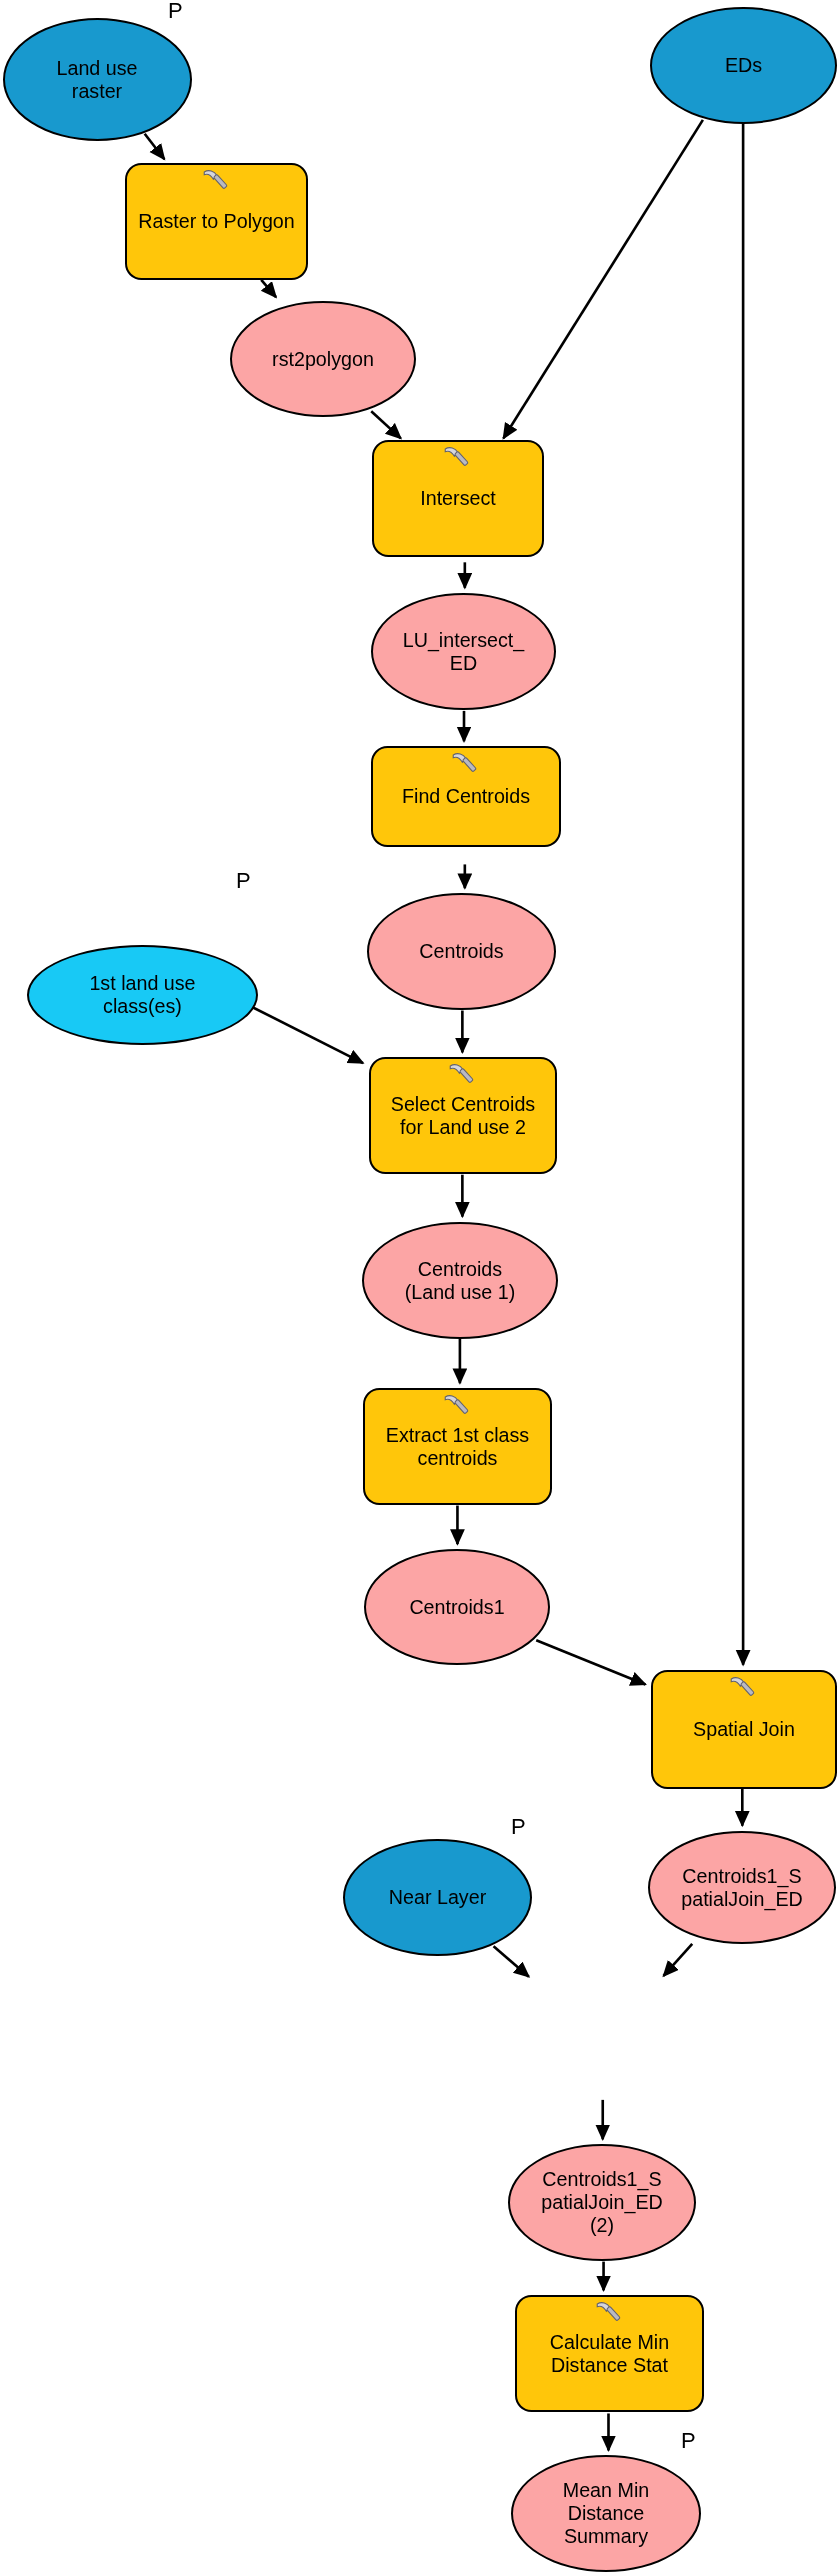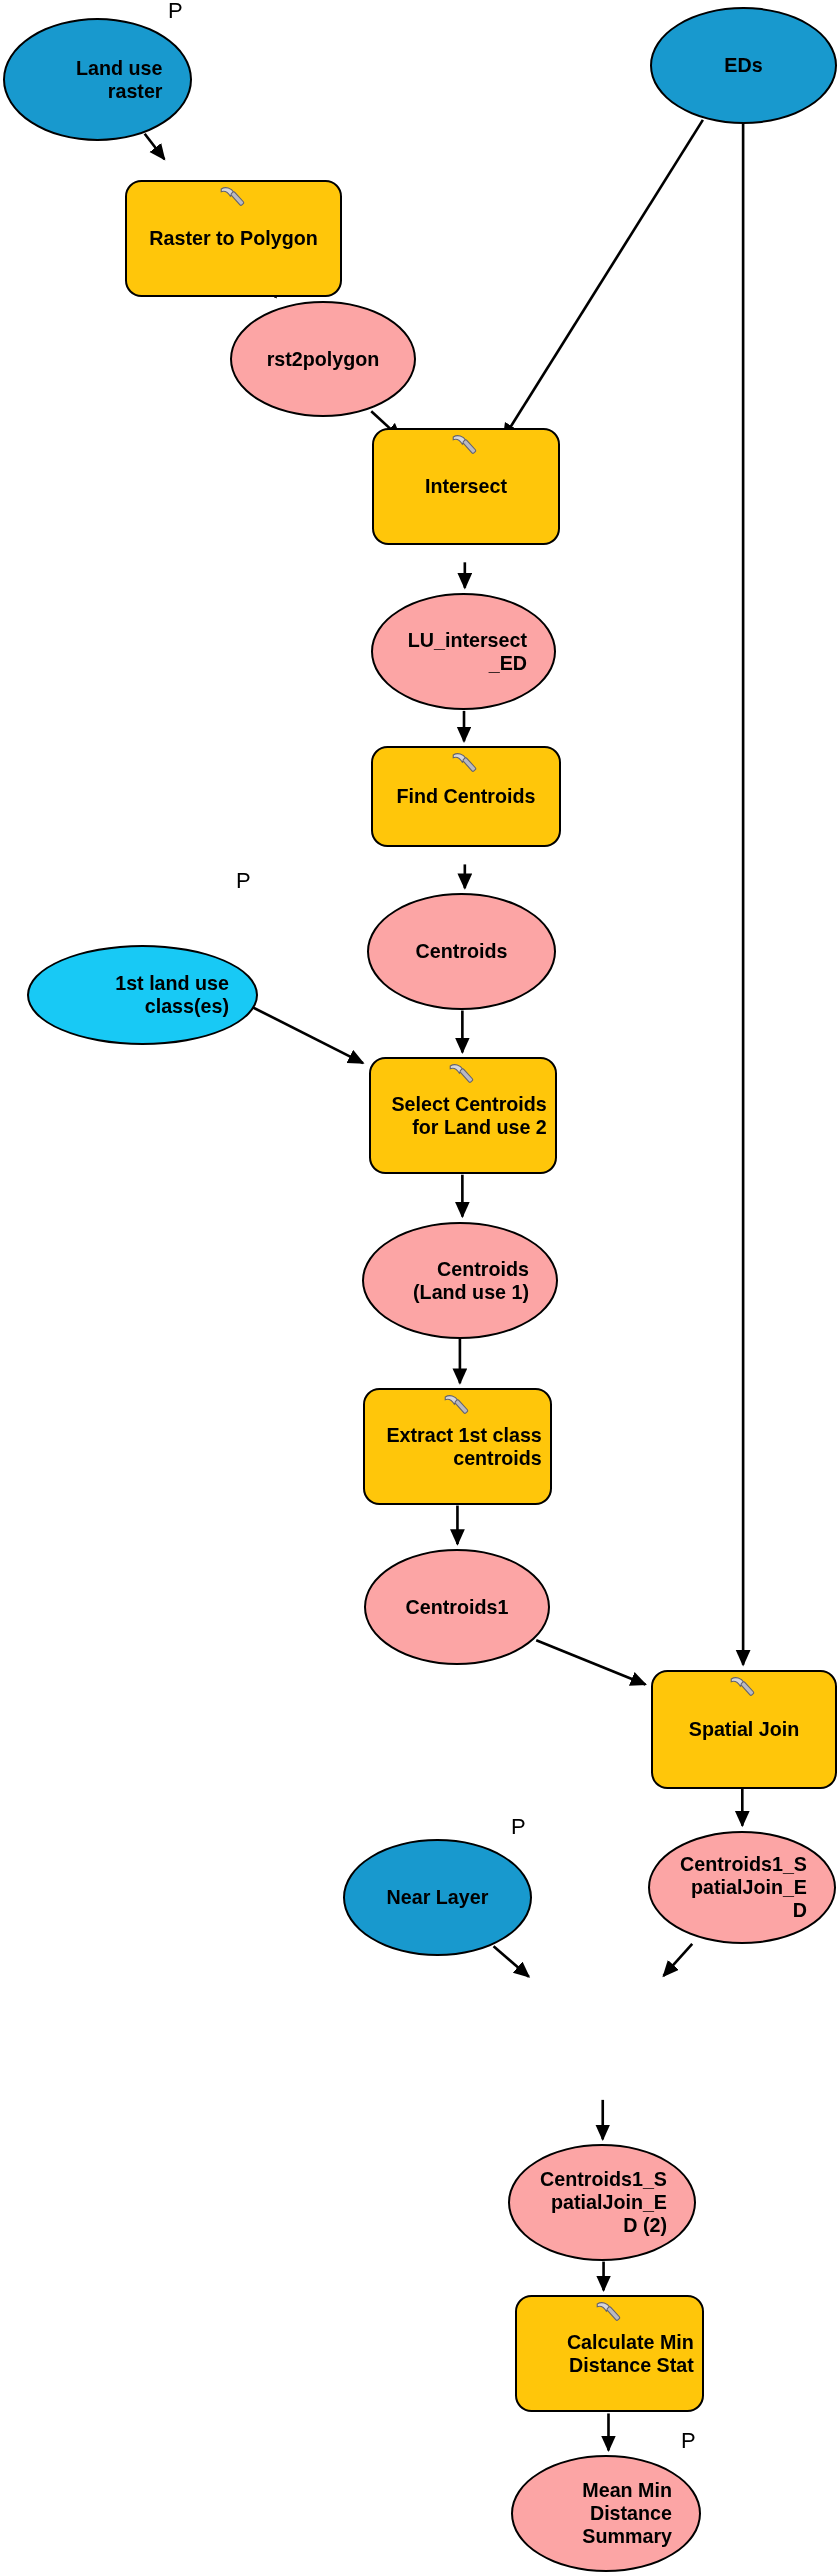--- a/index.html
+++ b/index.html
@@ -11,27 +11,26 @@
     font-family:"Liberation Sans","DejaVu Sans",sans-serif;
     color:#000;
     overflow:hidden;
   }
   #wires{position:absolute;left:0;top:0;width:841px;height:2576px;}
   .node{
     position:absolute;
     display:flex;
     align-items:center;
     justify-content:center;
-    text-align:right;
+    text-align:center;
     box-sizing:border-box;
     border:2.1px solid #000;
     font-size:19.7px;
     line-height:23px;
     overflow-wrap:anywhere;
-    font-weight:bold;
   }
   .ellipse{border-radius:50%;padding:0 27px;}
   .process{border-radius:16.4px;padding:0 8.2px;background:#FFC60A;}
   .data-input{background:#1899CE;}
   .data-param{background:#18C9F5;}
   .data-derived{background:#fca5a5;}
   .p-label{
     position:absolute;
     font-size:22px;
     line-height:22px;
@@ -84,31 +83,31 @@
 
   <div class="p-label" style="left:168px;top:0px;">P</div>
   <div class="p-label" style="left:236px;top:870px;">P</div>
   <div class="p-label" style="left:511px;top:1816px;">P</div>
   <div class="p-label" style="left:681px;top:2430px;">P</div>
 
   <div class="node ellipse data-input" style="left:2.5px;top:18px;width:189px;height:123px;">Land use raster</div>
 
   <div class="node ellipse data-input" style="left:650px;top:6.6px;width:187px;height:117px;">EDs</div>
 
-  <div class="node process" style="left:125px;top:163px;width:217px;height:117px;margin-top:17px;">
+  <div class="node process" style="left:125px;top:163px;width:183px;height:117px;">
     <svg class="hammer" viewBox="0 0 34 30">
       <path d="M3 4 C8 1 14 3 17 8 L13 12 C10 7 6 6 3 7 Z" fill="#d6d6dd" stroke="#62626e" stroke-width="1.2"></path>
       <rect x="14" y="7" width="17" height="5" rx="1.5" transform="rotate(48 16 10)" fill="#b9b9c2" stroke="#62626e" stroke-width="1.2"></rect>
     </svg>
     <span>Raster to Polygon</span>
   </div>
 
   <div class="node ellipse data-derived" style="left:230px;top:301px;width:186px;height:116px;">rst2polygon</div>
 
-  <div class="node process" style="left:372px;top:428px;width:188px;height:117px;">
+  <div class="node process" style="left:372px;top:440px;width:172px;height:117px;">
     <svg class="hammer" viewBox="0 0 34 30">
       <path d="M3 4 C8 1 14 3 17 8 L13 12 C10 7 6 6 3 7 Z" fill="#d6d6dd" stroke="#62626e" stroke-width="1.2"></path>
       <rect x="14" y="7" width="17" height="5" rx="1.5" transform="rotate(48 16 10)" fill="#b9b9c2" stroke="#62626e" stroke-width="1.2"></rect>
     </svg>
     <span>Intersect</span>
   </div>
 
   <div class="node ellipse data-derived" style="left:371px;top:593px;width:185px;height:117px;">LU_intersect_ED</div>
 
   <div class="node process" style="left:371px;top:746px;width:190px;height:101px;">

